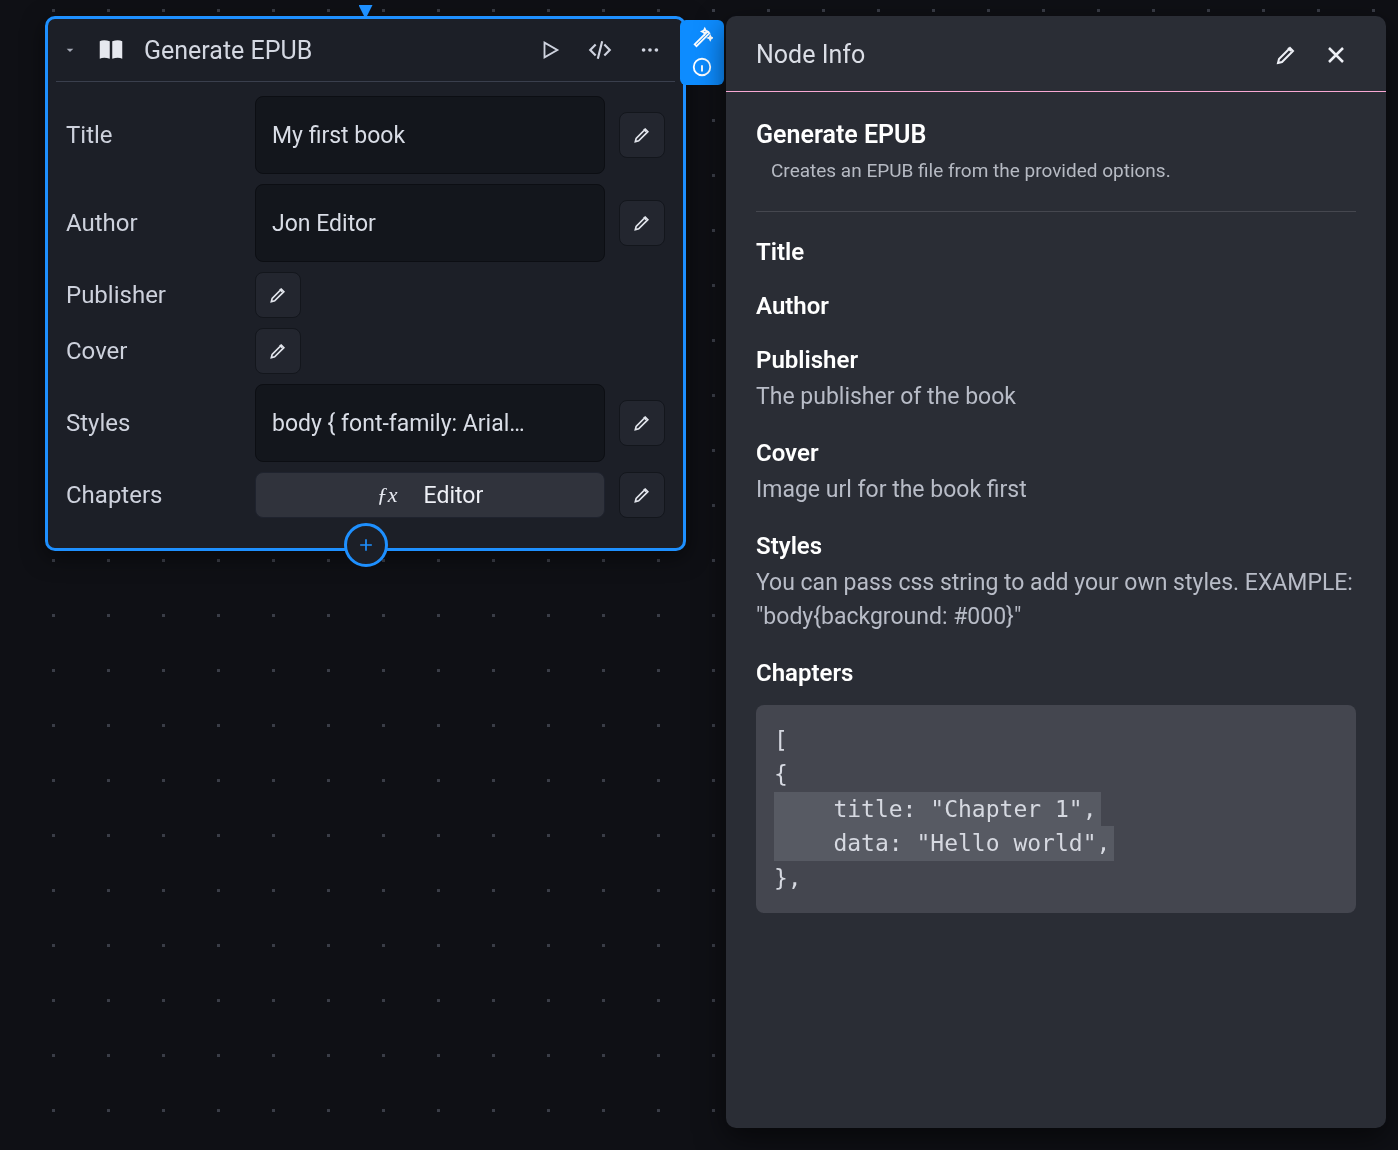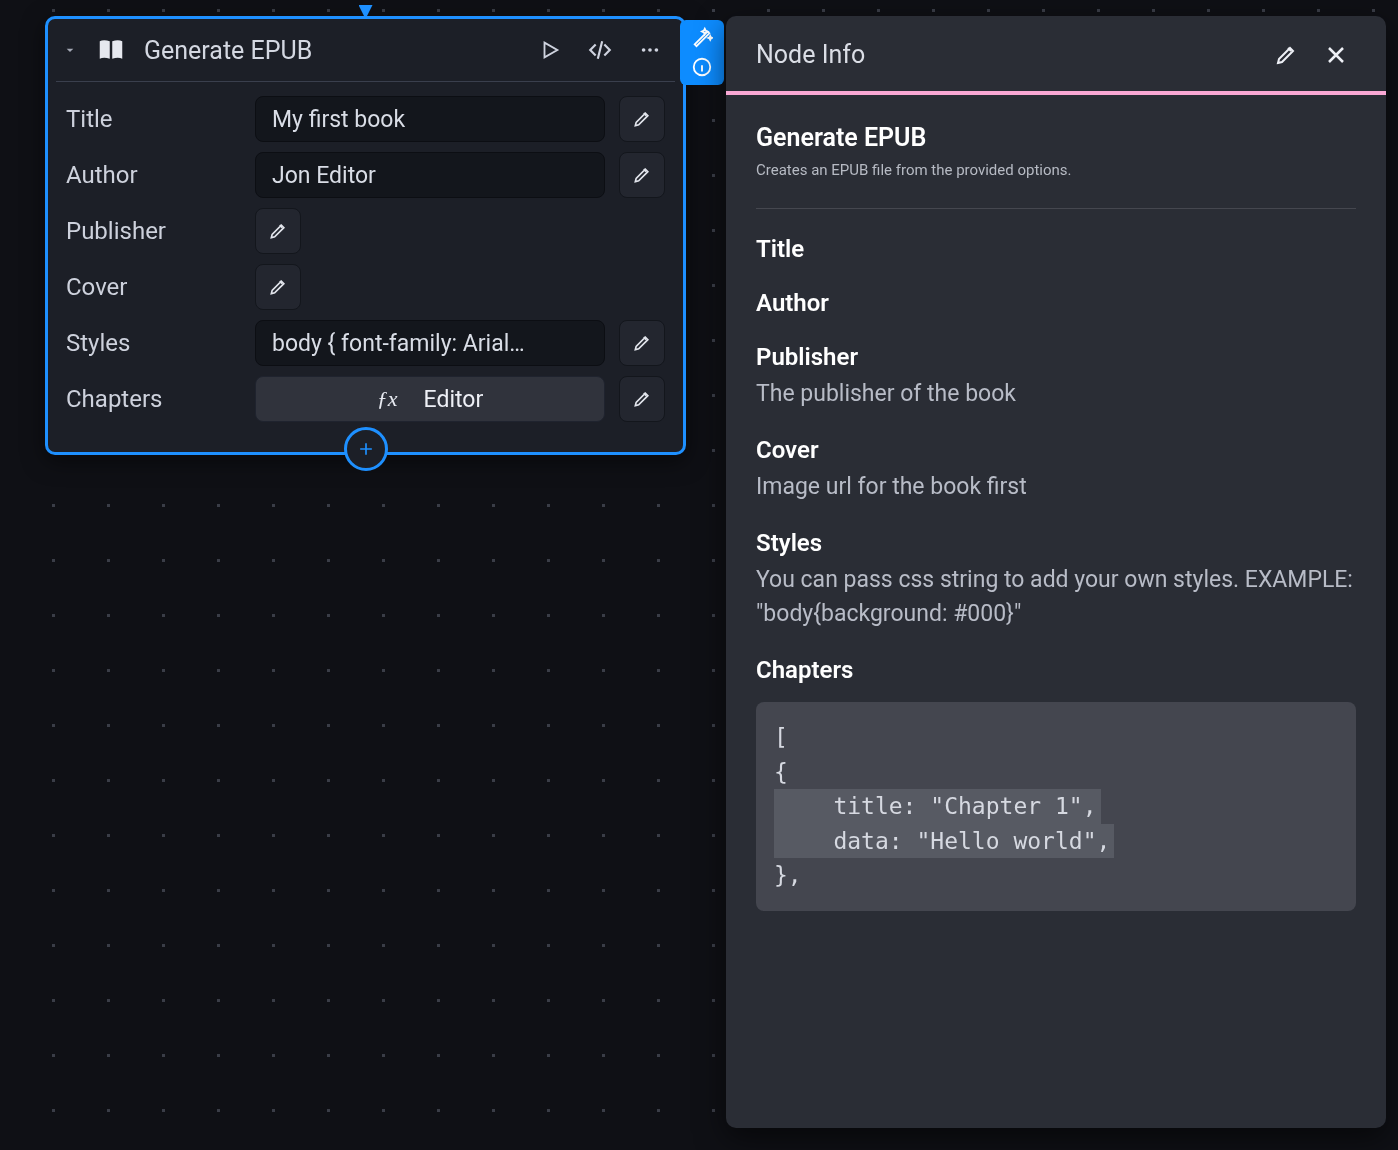--- a/index.html
+++ b/index.html
@@ -68,21 +68,21 @@
   .field-label{
     width:175px;flex:0 0 175px;
     font-size:24px;color:#cdd1dc;
   }
   .field-input{
     flex:1;min-width:0;
     height:44px;
     background:var(--input-bg);
     border:1px solid #0c0e13;
     border-radius:8px;
-    padding:0 16px;
+    padding:16px 16px;
     display:flex;align-items:center;
     font-size:23px;color:#d9dde6;
     white-space:nowrap;overflow:hidden;text-overflow:ellipsis;
   }
   .editor-btn{
     flex:1;min-width:0;height:44px;
     background:var(--input-2);
     border:1px solid #1f232e;border-radius:8px;
     display:flex;align-items:center;justify-content:center;gap:26px;
     font-size:23px;color:#eef0f6;
@@ -120,27 +120,27 @@
     width:660px; height:1112px;
     background:var(--panel);
     border-radius:10px;
     padding:0;
     overflow:hidden;
     box-shadow:0 10px 30px rgba(0,0,0,.55);
   }
   .panel-head{
     display:flex;align-items:center;justify-content:space-between;
     padding:24px 38px 22px 30px;
-    border-bottom:4px solid #f9a8d4;
+    border-bottom:1px solid #f9a8d4;
   }
   .panel-head-title{font-size:25px;color:#dbdee6;font-weight:400;}
   .panel-head-actions{display:flex;gap:26px;align-items:center;color:#eef0f6;}
   .panel-body{padding:28px 30px 30px 30px;}
   .p-title{font-size:25px;color:var(--txt-white);font-weight:600;margin:0;}
-  .p-sub{font-size:15px;color:#b6bac3;line-height:1.45;margin:8px 0 0 0;}
+  .p-sub{font-size:19px;color:#b6bac3;line-height:1.45;margin:8px 0 0 15px;}
   .hr{height:1px;background:#45474f;margin:26px 0;}
   .sec{margin:0 0 26px 0;}
   .sec-title{font-size:24px;color:var(--txt-white);font-weight:600;margin:0;}
   .sec-desc{font-size:23px;color:#b8bcc7;line-height:1.45;margin:6px 0 0 0;}
   .code-block{
     margin-top:18px;
     background:var(--panel-inner);
     border-radius:8px;
     padding:18px 18px 18px 18px;
     font-family:ui-monospace,Menlo,Consolas,monospace;

